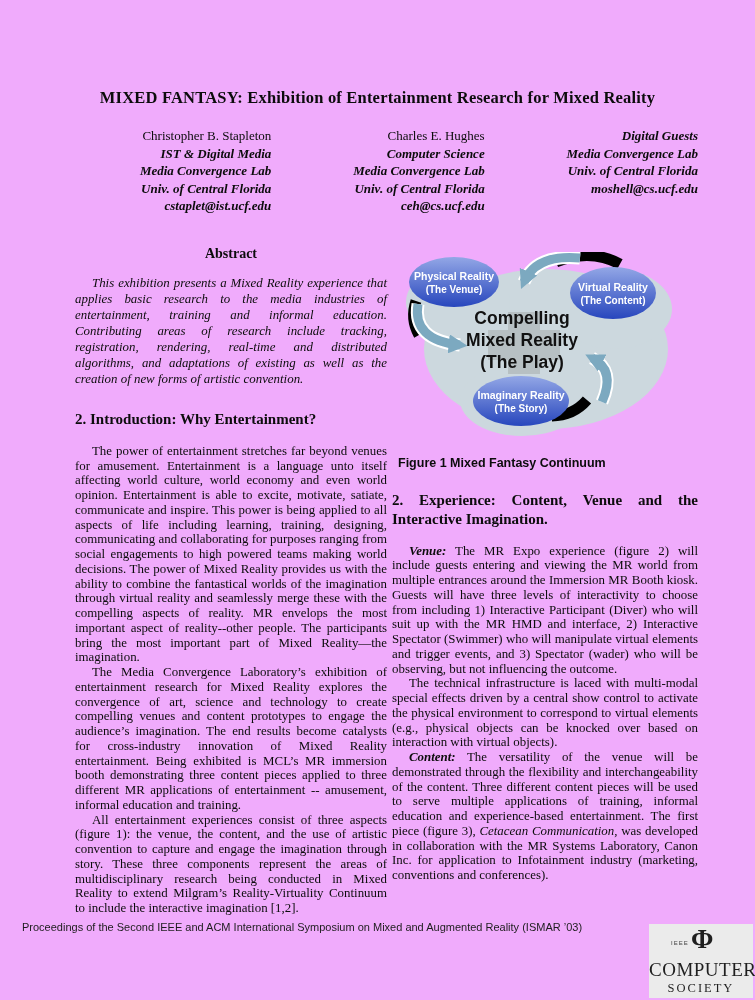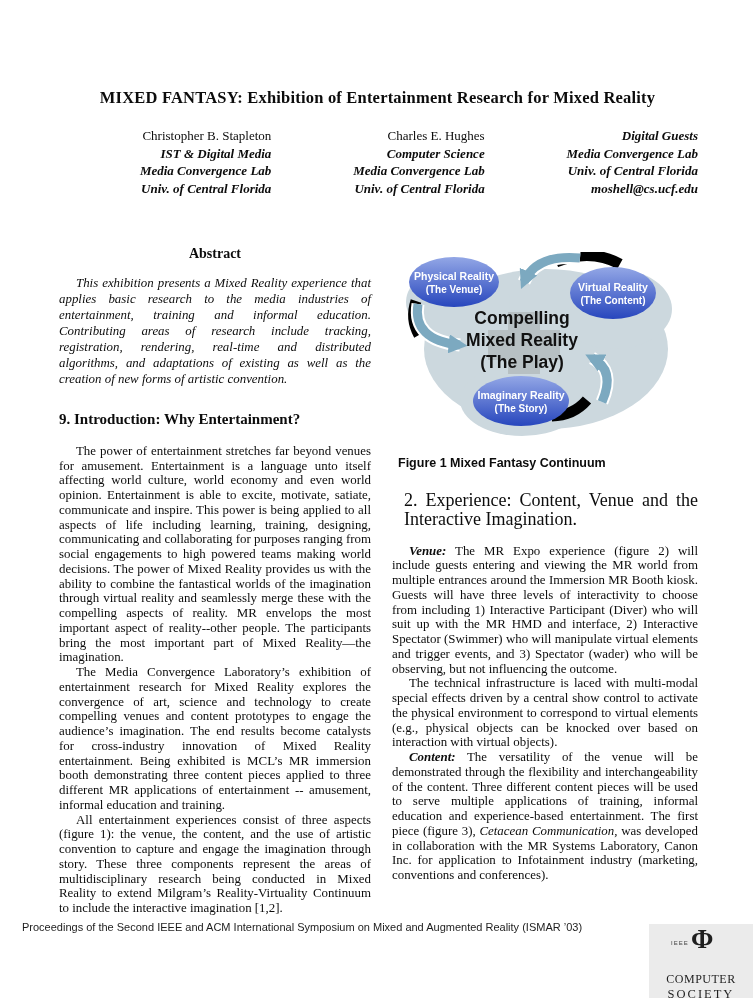--- a/index.html
+++ b/index.html
@@ -1,37 +1,37 @@
 <!DOCTYPE html>
 <html><head>
 <meta charset="utf-8">
 <style>
   html,body{margin:0;padding:0;background:#888;}
   .page{
-    position:relative;width:755px;height:1000px;background:#ffffff;
+    position:relative;width:755px;height:1000px;background:#f0abfc;
     margin:0 auto;overflow:hidden;
     font-family:"Liberation Serif","DejaVu Serif",serif;color:#0c0c0c;
   }
   .title{
     position:absolute;top:88px;left:0;width:755px;text-align:center;
     font-size:16.5px;font-weight:bold;letter-spacing:.2px;
   }
   .authors{
     position:absolute;top:127px;left:58px;width:640px;display:flex;
   }
   .author{flex:1;text-align:right;font-size:13px;line-height:17.5px;}
   .author .name{font-style:normal;}
   .author .aff{font-style:italic;font-weight:bold;}
   .col{position:absolute;text-align:justify;font-size:12.9px;line-height:14.75px;}
-  .col-left{left:59px;top:247px;width:312px;}
+  .col-left{left:75px;top:247px;width:312px;}
   .col-right{left:392px;top:252px;width:306px;}
   .abstract-h{text-align:center;font-weight:bold;font-size:14px;margin:0 0 13px 0;}
   .abstract-p{font-style:italic;margin:0;text-indent:17px;line-height:16px;}
   .sec-h{font-weight:bold;font-size:15px;line-height:19px;margin:23px 0 15px 0;text-align:justify;}
-  .sec-h2{font-weight:normal;font-size:18px;line-height:19px;margin:20px 0 15px 12px;text-align:justify;}
+  .sec-h2{font-weight:bold;font-size:15px;line-height:19px;margin:20px 0 15px 0;text-align:justify;}
   p.body{margin:0;text-indent:17px;}
   .lead{font-weight:bold;font-style:italic;}
   .it{font-style:italic;}
   .figwrap{margin:0 0 0 4px;}
   .figcaption{
     font-family:"Liberation Sans","DejaVu Sans",sans-serif;
     font-weight:bold;font-size:12.5px;margin:8px 0 8px 2px;text-align:left;
   }
   svg text{font-family:"Liberation Sans","DejaVu Sans",sans-serif;}
   .node-label{fill:#ffffff;font-weight:bold;font-size:10.5px;text-anchor:middle;}
@@ -49,55 +49,57 @@
     font-family:"Liberation Serif","DejaVu Serif",serif;
   }
   .cs-logo .mark{position:relative;height:30px;}
   .cs-logo .phi{
     position:absolute;left:42px;top:2px;font-size:27px;line-height:27px;font-weight:bold;
   }
   .cs-logo .ieee-small{
     position:absolute;left:22px;top:16px;font-size:6px;letter-spacing:1px;
     font-family:"Liberation Sans",sans-serif;color:#444;
   }
-  .cs-logo .l1{font-size:12px;letter-spacing:.5px;margin-top:18px;}
+  .cs-logo .l1{font-size:19px;letter-spacing:.5px;margin-top:5px;}
   .cs-logo .l2{font-size:12.5px;letter-spacing:2px;}
 </style>
 </head>
 <body>
 
 <div class="page">
 
   <div class="title">MIXED FANTASY:  Exhibition of Entertainment Research for Mixed Reality</div>
 
   <div class="authors">
     <div class="author">
       <div class="name">Christopher B. Stapleton</div>
       <div class="aff">IST &amp; Digital Media</div>
       <div class="aff">Media Convergence Lab</div>
       <div class="aff">Univ. of Central Florida</div>
+      <div class="aff">cstaplet@ist.ucf.edu</div>
     </div>
     <div class="author">
       <div class="name">Charles E. Hughes</div>
       <div class="aff">Computer Science</div>
       <div class="aff">Media Convergence Lab</div>
       <div class="aff">Univ. of Central Florida</div>
+      <div class="aff">ceh@cs.ucf.edu</div>
     </div>
     <div class="author">
       <div class="aff">Digital Guests</div>
       <div class="aff">Media Convergence Lab</div>
       <div class="aff">Univ. of Central Florida</div>
       <div class="aff">moshell@cs.ucf.edu</div>
     </div>
   </div>
 
   <div class="col col-left">
     <div class="abstract-h">Abstract</div>
     <p class="abstract-p">This exhibition presents a Mixed Reality experience that applies basic research to the media industries of entertainment, training and informal education. Contributing areas of research include tracking, registration, rendering, real-time and distributed algorithms, and adaptations of existing as well as the creation of new forms of artistic convention.</p>
-    <div class="sec-h">9. Introduction: Why Entertainment?</div>
+    <div class="sec-h">2. Introduction: Why Entertainment?</div>
     <p class="body">The power of entertainment stretches far beyond venues for amusement. Entertainment is a language unto itself affecting world culture, world economy and even world opinion. Entertainment is able to excite, motivate, satiate, communicate and inspire. This power is being applied to all aspects of life including learning, training, designing, communicating and collaborating for purposes ranging from social engagements to high powered teams making world decisions. The power of Mixed Reality provides us with the ability to combine the fantastical worlds of the imagination through virtual reality and seamlessly merge these with the compelling aspects of reality. MR envelops the most important aspect of reality--other people. The participants bring the most important part of Mixed Reality—the imagination.</p>
     <p class="body">The Media Convergence Laboratory’s exhibition of entertainment research for Mixed Reality explores the convergence of art, science and technology to create compelling venues and content prototypes to engage the audience’s imagination. The end results become catalysts for cross-industry innovation of Mixed Reality entertainment. Being exhibited is MCL’s MR immersion booth demonstrating three content pieces applied to three different MR applications of entertainment -- amusement, informal education and training.</p>
     <p class="body">All entertainment experiences consist of three aspects (figure 1): the venue, the content, and the use of artistic convention to capture and engage the imagination through story. These three components represent the areas of multidisciplinary research being conducted in Mixed Reality to extend Milgram’s Reality-Virtuality Continuum to include the interactive imagination [1,2].</p>
   </div>
 
   <div class="col col-right">
     <div class="figwrap">
       <svg width="302" height="192" viewBox="0 0 302 192">
         <defs>
           <linearGradient id="gBlue" x1="0" y1="0" x2="0" y2="1">

